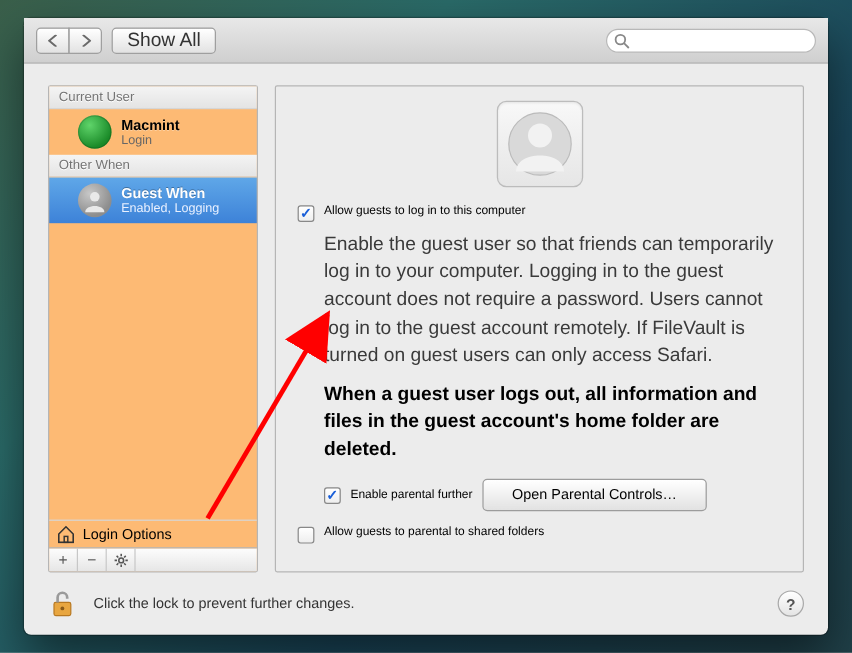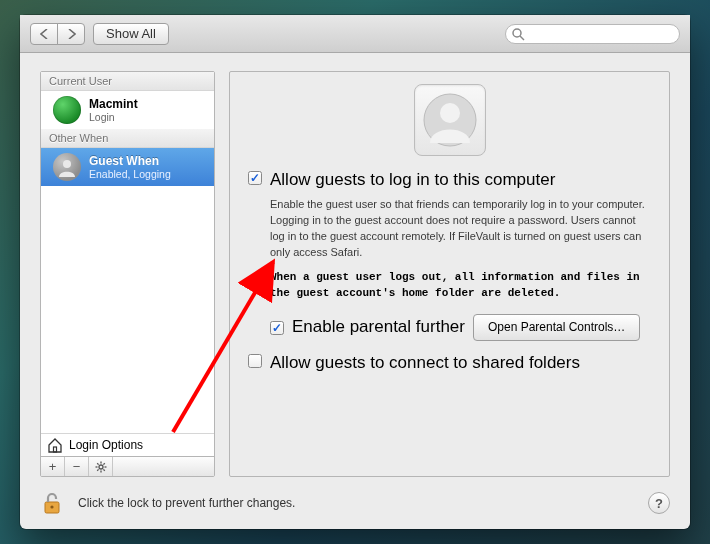--- a/index.html
+++ b/index.html
@@ -51,21 +51,21 @@
     border:1px solid #9f9f9f;
     display:flex; align-items:center; justify-content:center;
     color:#6a6a6a; font-size:11px;
   }
   .nav-btn:first-child { border-radius:4px 0 0 4px; }
   .nav-btn:last-child { border-radius:0 4px 4px 0; margin-left:-1px; }
   .show-all {
     height:22px; padding:0 12px;
     background:linear-gradient(#ffffff,#e2e2e2);
     border:1px solid #9f9f9f; border-radius:4px;
-    font-size:13px; color:#333;
+    font-size:16px; color:#333;
     display:flex; align-items:center;text-align:center;
   }
   .spacer { flex:1; }
   .search-wrap { position:relative; }
   .search {
     width:175px; height:20px;
     border:1px solid #b8b8b8; border-radius:10px;
     padding:0 8px 0 22px; font-size:12px;
     background:#fff; outline:none;
   }
@@ -78,31 +78,31 @@
     flex:1; padding:18px 20px 14px 20px;
     display:flex; flex-direction:column;
     position:relative;
   }
   .cols { flex:1; display:flex; gap:14px; }
   
   .sidebar {
     width:175px;
     display:flex; flex-direction:column;
     border:1px solid #b5b5b5; border-radius:2px;
-    background:#ffffff;
+    background:#fdba74;
   }
   .section-header {
     padding:3px 8px; font-size:11px; color:#747474;
     background:linear-gradient(#f4f4f4,#e4e4e4);
     border-bottom:1px solid #d6d6d6;
     text-shadow:0 1px 0 #fff;
   }
   .user-row {
     display:flex; align-items:center; gap:8px;
-    padding:5px 12px;
+    padding:5px 24px;
   }
   .user-row.selected {
     background:linear-gradient(#5fa7e8,#3d82d8);
     color:#fff;
   }
   .user-row.selected .u-sub { color:#e8f0ff; }
   .avatar { width:28px; height:28px; border-radius:50%; flex-shrink:0; }
   .avatar.green { background:radial-gradient(circle at 35% 30%, #5fd46a, #1a8a28 70%); box-shadow:inset 0 0 0 1px rgba(0,0,0,0.15);}
   .avatar.gray { background:radial-gradient(circle at 35% 30%, #c8c8c8, #8d8d8d 70%); display:flex; align-items:center; justify-content:center; }
   .u-name { font-weight:bold; font-size:12px; line-height:1.2; text-shadow:0 1px 0 rgba(255,255,255,0.3); }
@@ -148,26 +148,26 @@
   .checkbox {
     width:14px; height:14px; flex-shrink:0;
     border:1px solid #888; border-radius:2.5px;
     background:linear-gradient(#fff,#eee);
     display:flex; align-items:center; justify-content:center;
     margin-top:1px;
   }
   .checkbox.checked::after {
     content:"✓"; font-size:12px; color:#1a5fd8; font-weight:bold; line-height:1;
   }
-  .check-label { font-size:17px; }
-  .desc { font-size:11px; color:#3a3a3a; margin:3px 0 6px 22px; line-height:1.45; }
-  .desc.bold { font-weight:bold; color:#000;font-family:Liberation Mono, monospace; }
+  .check-label { font-size:10px; }
+  .desc { font-size:16px; color:#3a3a3a; margin:3px 0 6px 22px; line-height:1.45; }
+  .desc.bold { font-weight:bold; color:#000; }
   .sub-row { display:flex; align-items:center; gap:8px; margin:6px 0 12px 22px; }
   .mac-btn {
-    height:27px; padding:0 14px;
+    height:27px; padding:0 24px;
     background:linear-gradient(#ffffff,#e2e2e2);
     border:1px solid #9c9c9c; border-radius:4px;
     font-size:12px;
     display:flex; align-items:center;
   }
   
   .bottom {
     display:flex; align-items:center; gap:14px;
     padding-top:14px;
   }
@@ -289,21 +289,21 @@
         <div class="desc bold">When a guest user logs out, all information and files in the guest account's home folder are deleted.</div>
 
         <div class="sub-row">
           <div class="checkbox checked"></div>
           <span class="check-label">Enable parental further</span>
           <div class="mac-btn">Open Parental Controls…</div>
         </div>
 
         <div class="check-row">
           <div class="checkbox"></div>
-          <div class="check-label">Allow guests to connect to shared folders</div>
+          <div class="check-label">Allow guests to parental to shared folders</div>
         </div>
       </div>
 
     </div>
 
     <div class="bottom">
       <svg class="lock" viewBox="0 0 24 24">
         <rect x="5" y="11" width="14" height="11" rx="1.5" fill="#e8a640" stroke="#b87820"></rect>
         <path d="M8 11 V7 a4 4 0 0 1 8 0 V8" fill="none" stroke="#9a9a9a" stroke-width="2.2"></path>
         <circle cx="12" cy="16" r="1.6" fill="#8a5a18"></circle>

